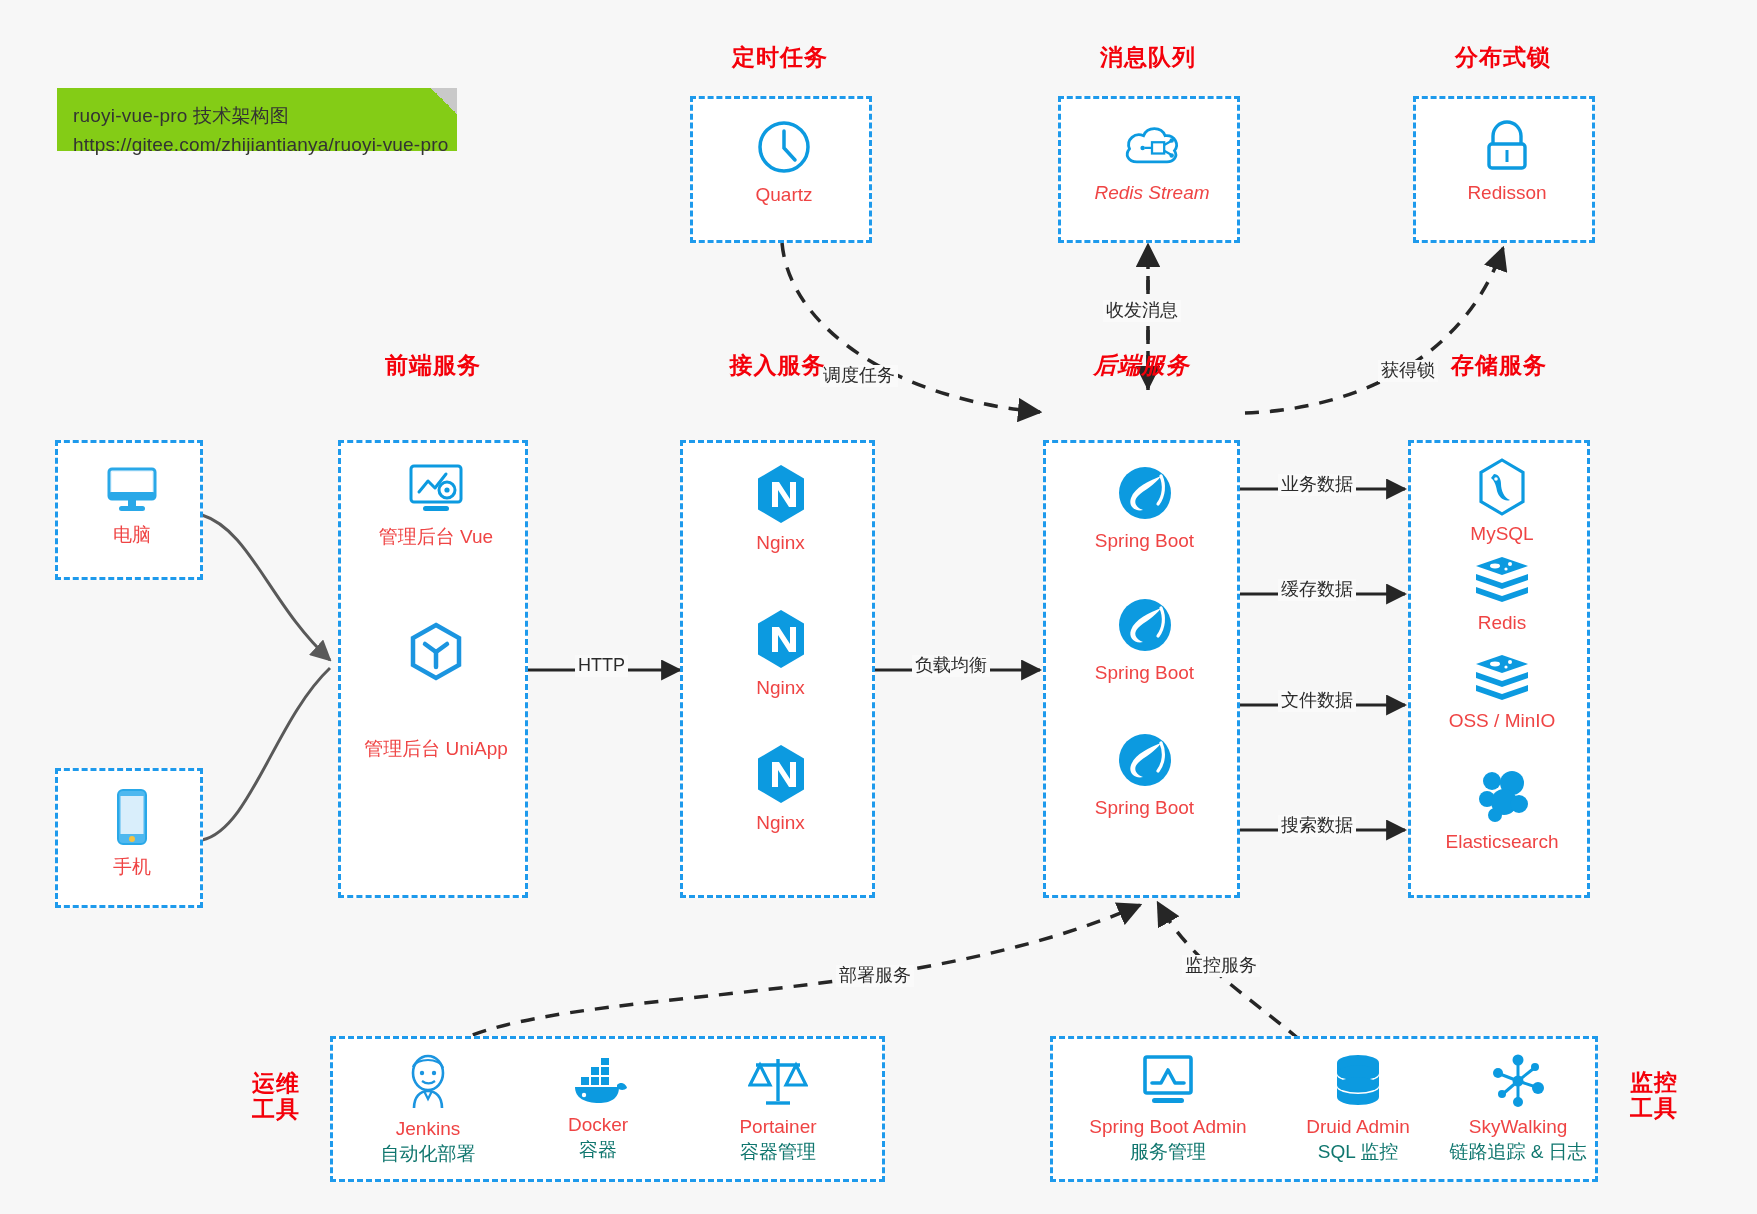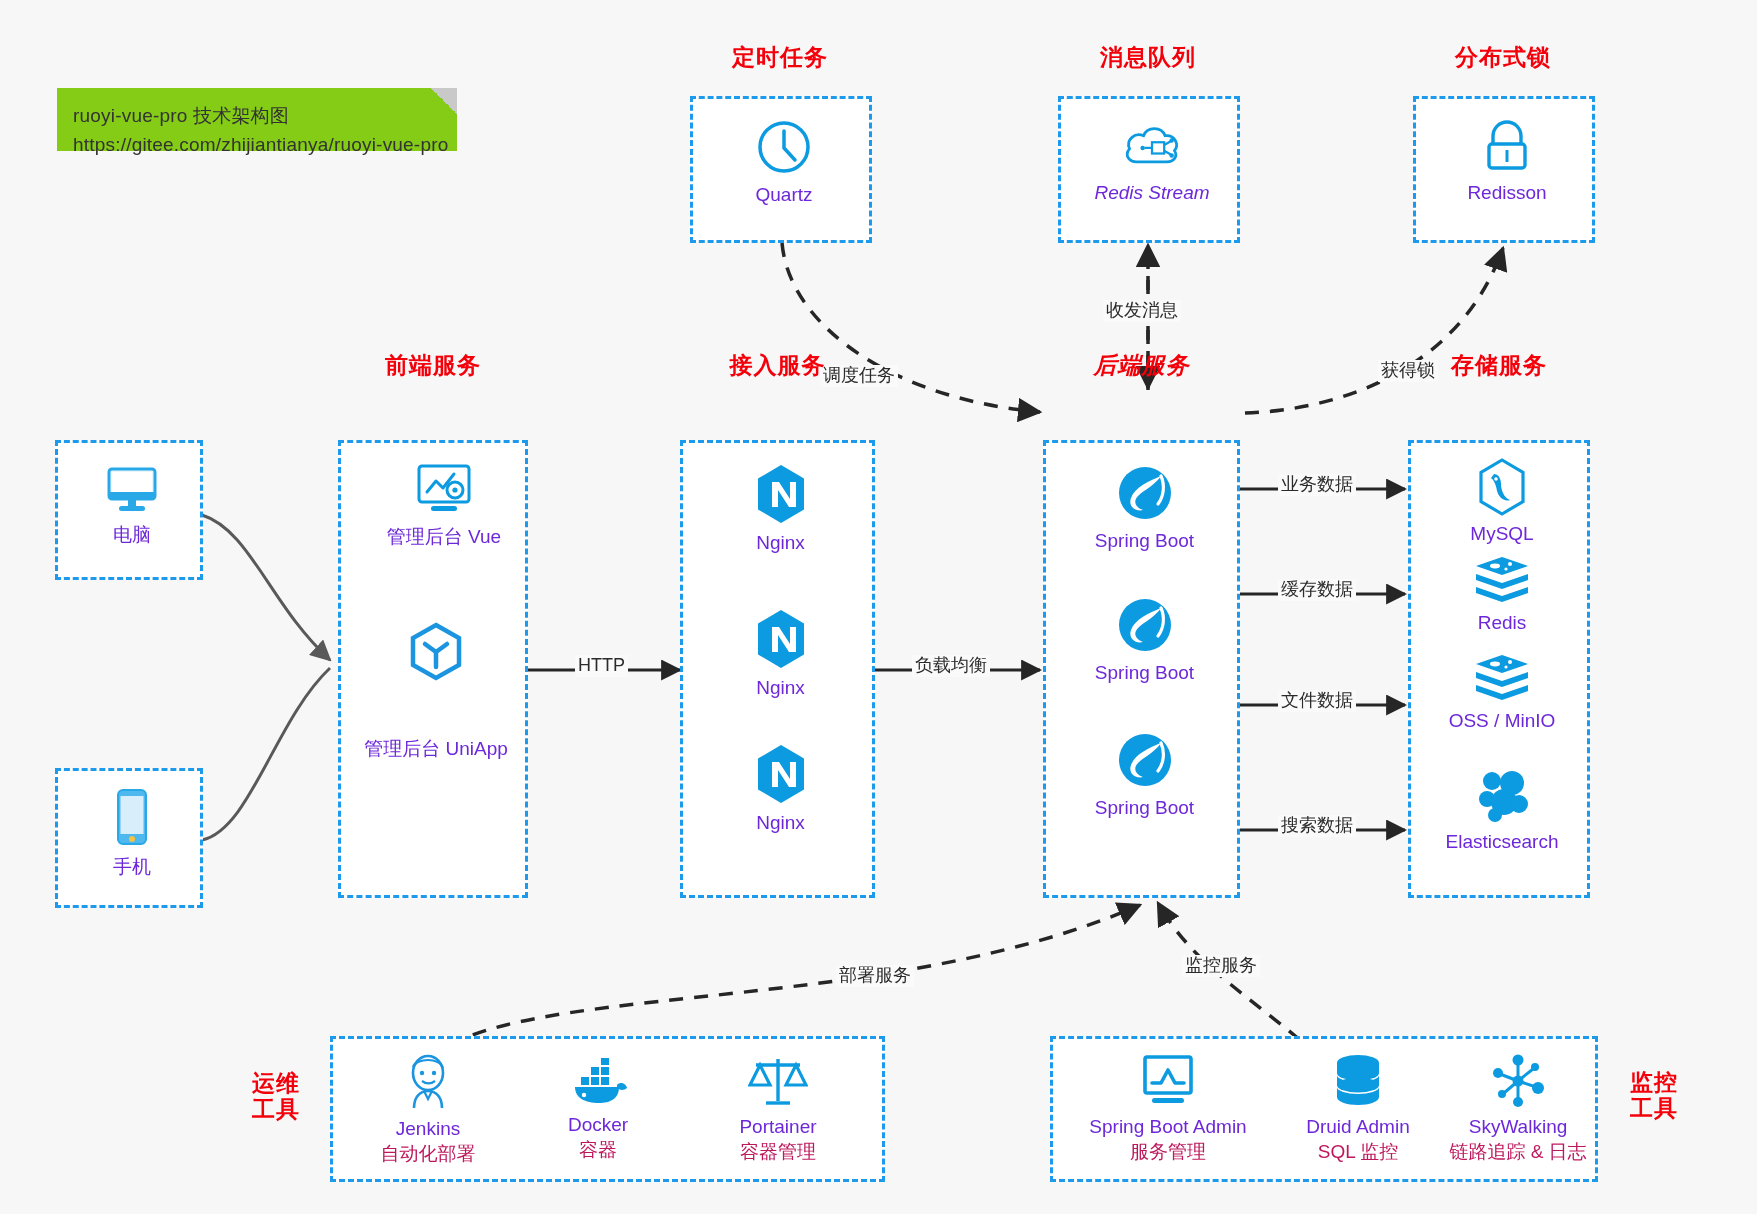--- a/index.html
+++ b/index.html
@@ -47,23 +47,23 @@
     line-height:1.15;
   }
 
   
   .node{
     position:absolute;
     display:flex;flex-direction:column;align-items:center;justify-content:flex-start;
     text-align:center;
   }
   .node .cap{
-    font-size:19px;color:#6d28d9;margin-top:6px;white-space:nowrap;line-height:1.3;
-  }
-  .node .cap2{font-size:19px;color:#be185d;line-height:1.3;white-space:nowrap;}
+    font-size:19px;color:#ef4444;margin-top:6px;white-space:nowrap;line-height:1.3;
+  }
+  .node .cap2{font-size:19px;color:#0f766e;line-height:1.3;white-space:nowrap;}
   .ico{display:block;}
 
   
   .elabel{
     position:absolute;
     background:#fafafa;
     font-size:18px;color:#2b2b2b;
     padding:0 3px;white-space:nowrap;
     line-height:1.2;
   }
@@ -186,21 +186,21 @@
         <rect x="10.5" y="9" width="23" height="38" fill="#d9eefb"></rect>
         <circle cx="22" cy="52" r="3" fill="#f5c242"></circle>
       </svg>
       <div class="cap">手机</div>
     </div>
   </div>
 
   <div class="grouplabel" style="left:338px;top:352px;width:190px;text-align:center;">前端服务</div>
   <div class="box" style="left:338px;top:440px;width:190px;height:458px;">
 
-    <div class="node" style="left:8px;top:18px;width:190px;">
+    <div class="node" style="left:0;top:18px;width:190px;">
       <svg class="ico" width="62" height="58" viewBox="0 0 62 58">
         <rect x="6" y="5" width="50" height="36" rx="3" fill="none" stroke="#0c9ae0" stroke-width="3"></rect>
         <path d="M14 31 L23 20 L30 27 L41 13" fill="none" stroke="#0c9ae0" stroke-width="3" stroke-linecap="round" stroke-linejoin="round"></path>
         <circle cx="42" cy="29" r="8" fill="#fff" stroke="#0c9ae0" stroke-width="3"></circle>
         <circle cx="42" cy="29" r="2.6" fill="#0c9ae0"></circle>
         <rect x="18" y="45" width="26" height="5" rx="2.5" fill="#0c9ae0"></rect>
       </svg>
       <div class="cap">管理后台 Vue</div>
     </div>
 

